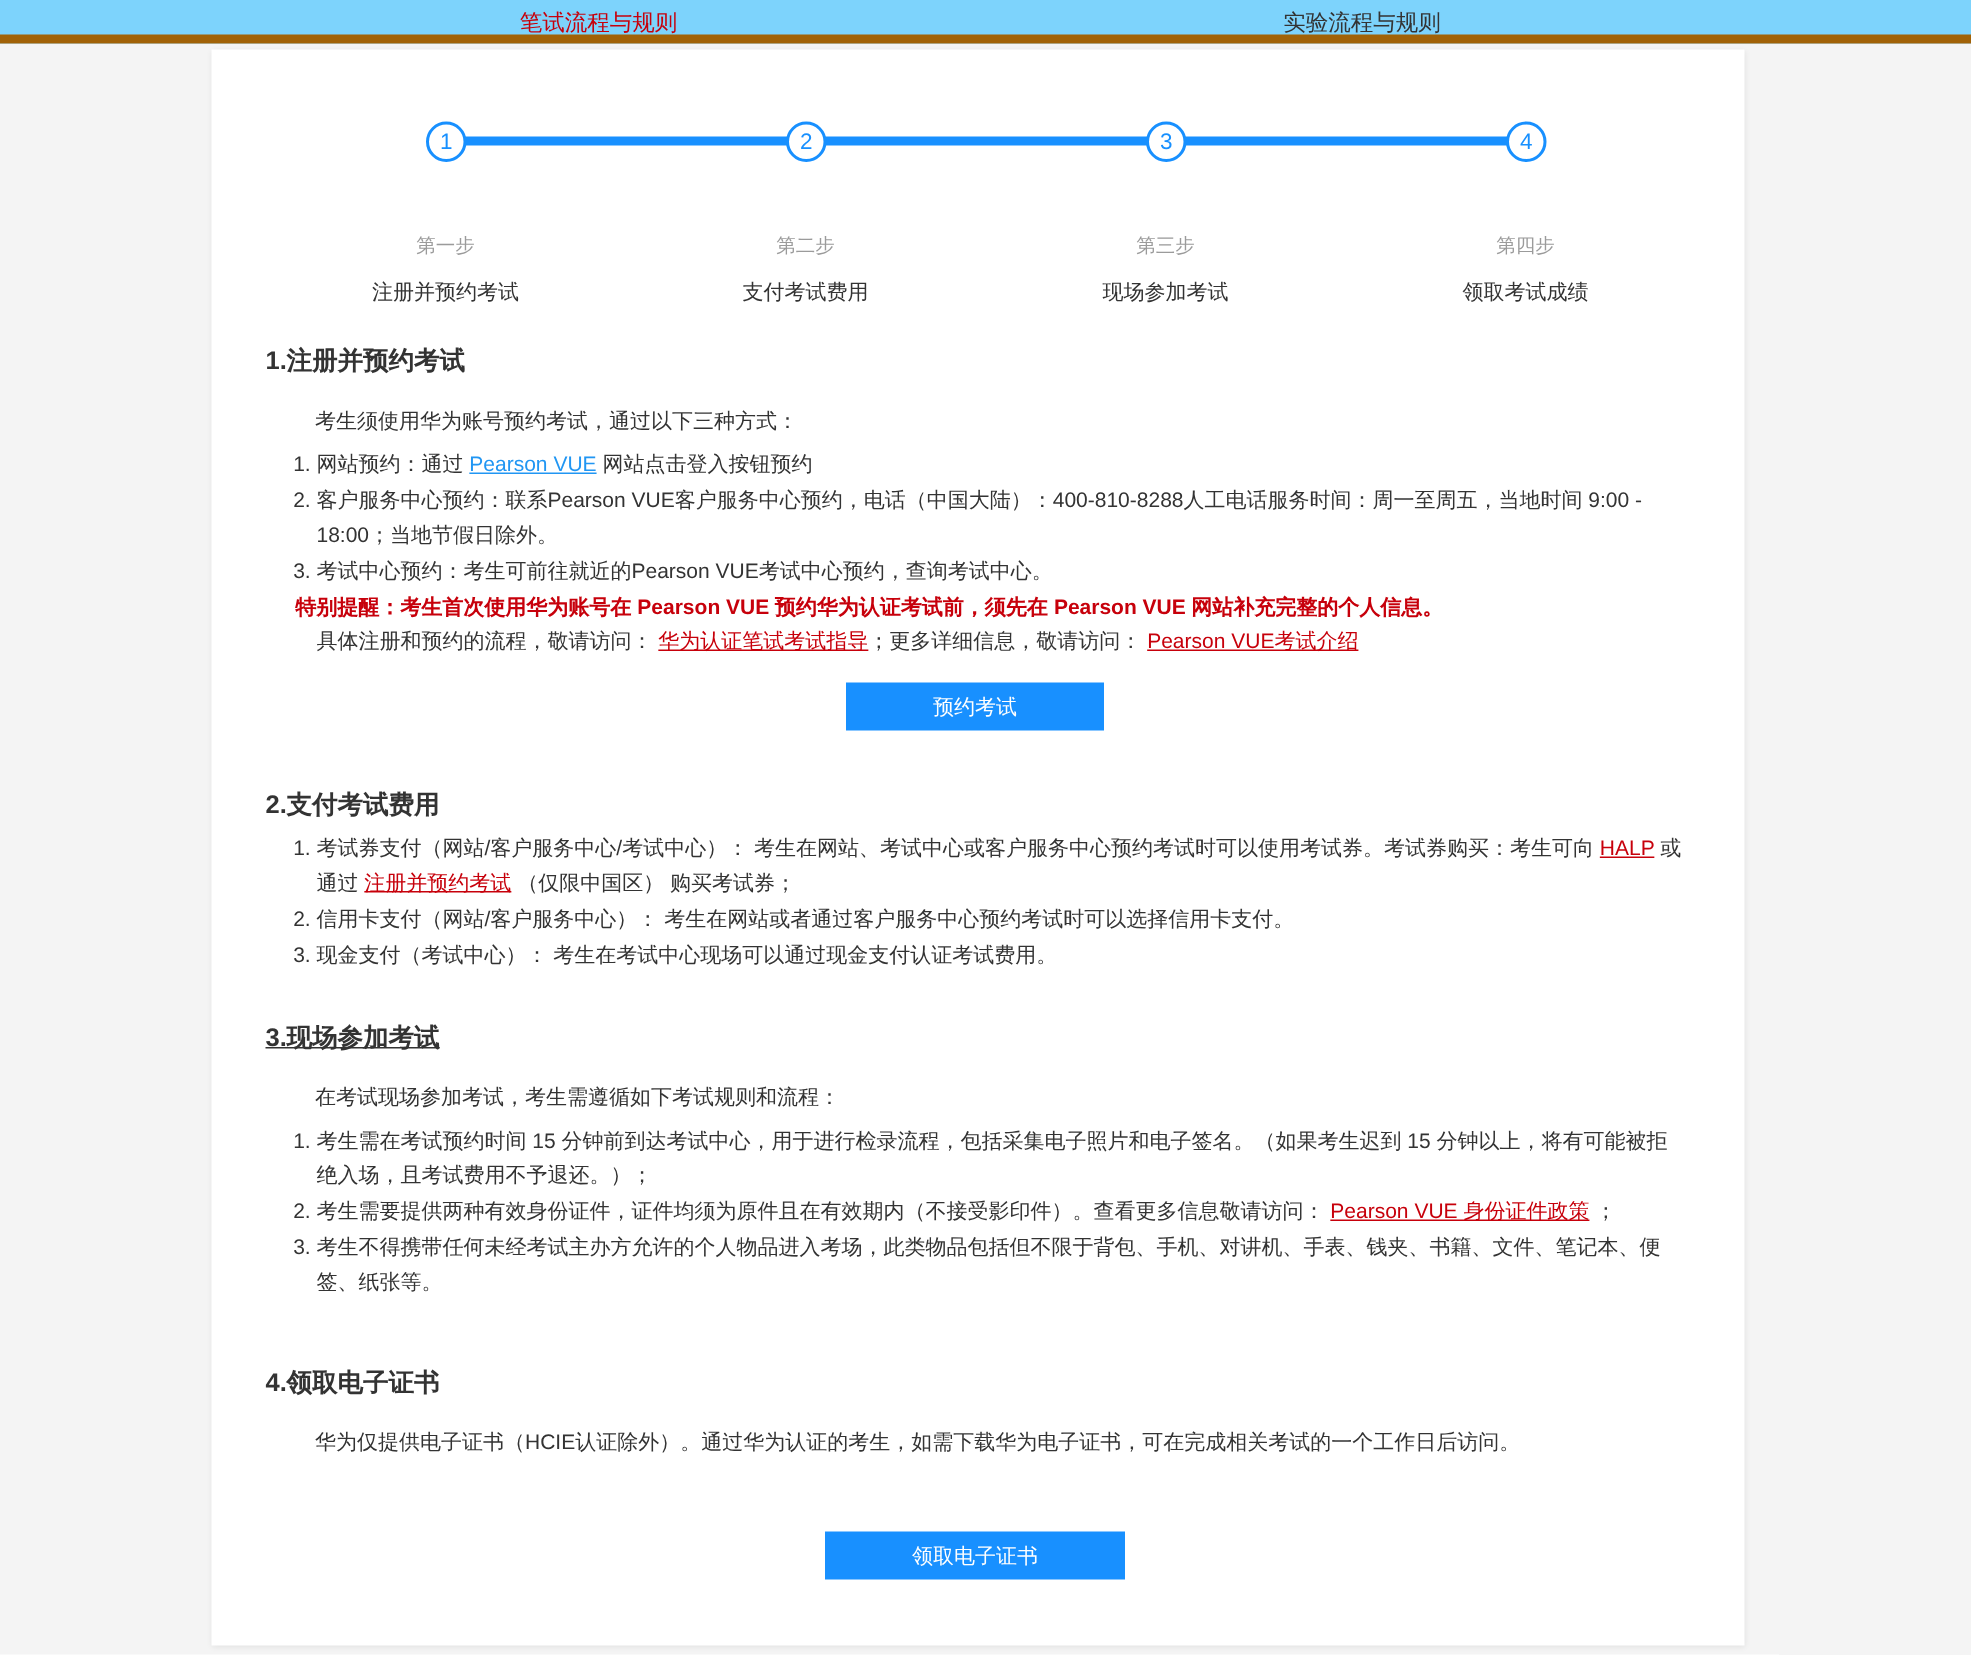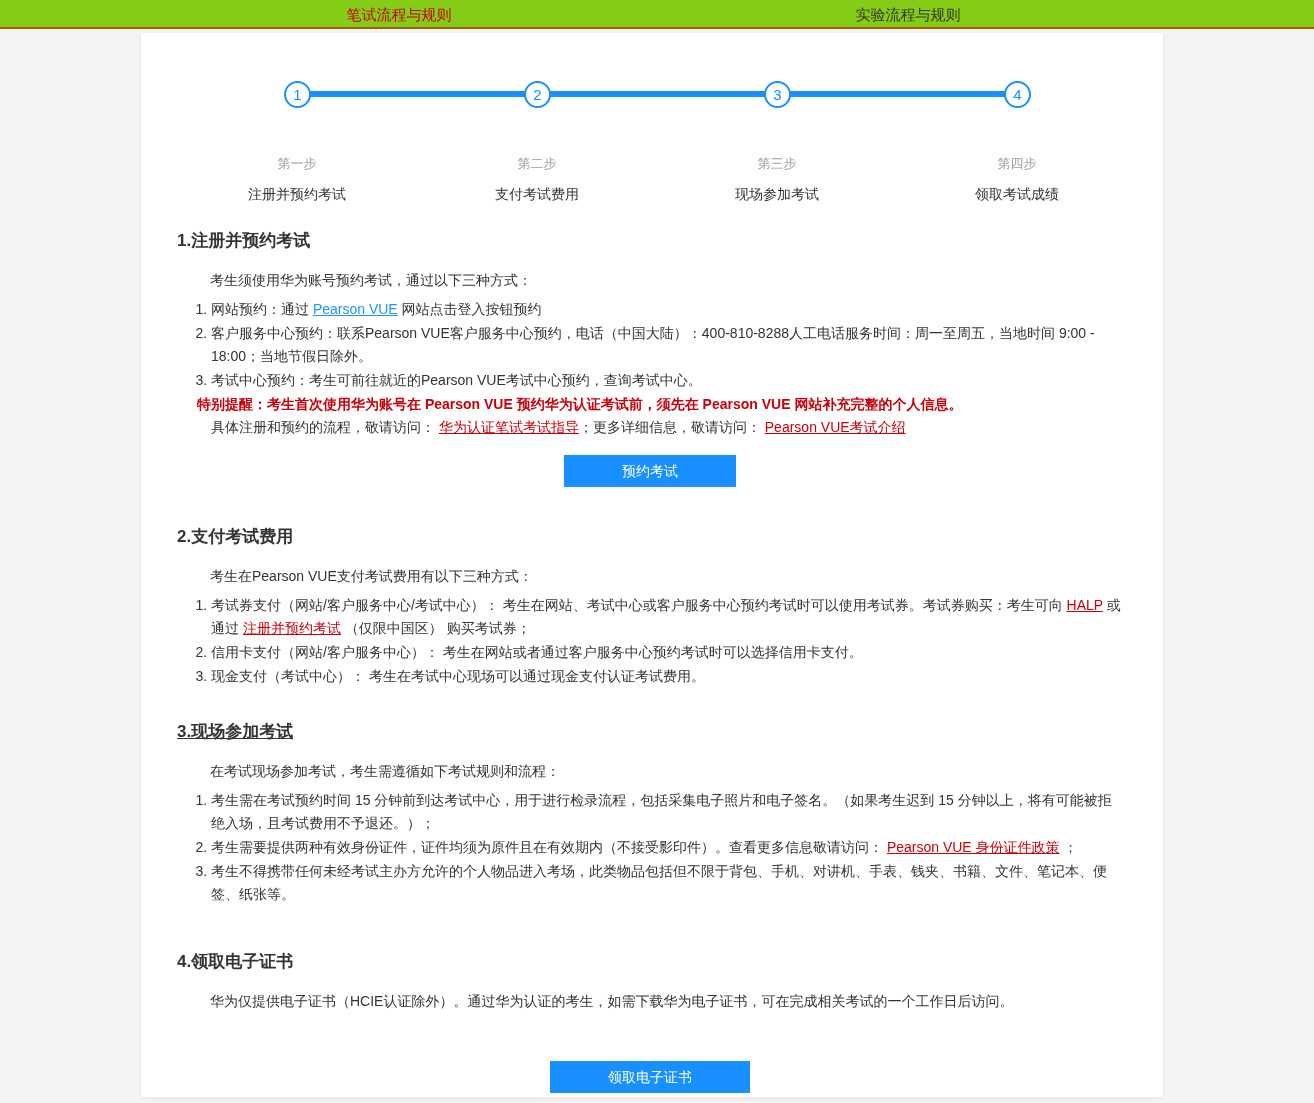--- a/index.html
+++ b/index.html
@@ -8,22 +8,22 @@
     background: #f4f4f4;
     font-family: "Liberation Sans", "DejaVu Sans", sans-serif;
     color: #333;
     overflow: hidden;
   }
   
   .tabbar {
     position: relative;
     width: 100%;
     height: 29px;
-    background: #84cc16;
-    border-bottom: 2px solid #a16207;
+    background: #7dd3fc;
+    border-bottom: 6px solid #a16207;
   }
   .tab {
     position: absolute;
     top: 6px;
     transform: translateX(-50%);
     font-size: 15px;
     cursor: pointer;
     white-space: nowrap;
   }
   .tab.active { color: #c7000b; left: 399px; }
@@ -152,21 +152,20 @@
   </ol>
   <div class="notice">特别提醒：考生首次使用华为账号在 Pearson VUE 预约华为认证考试前，须先在 Pearson VUE 网站补充完整的个人信息。</div>
   <div class="guide">
     <span>具体注册和预约的流程，敬请访问： </span><a class="red-link">华为认证笔试考试指导</a><span>；更多详细信息，敬请访问： </span><a class="red-link">Pearson VUE考试介绍</a>
   </div>
   <div class="btn-row first">
     <button class="blue-btn w172">预约考试</button>
   </div>
 
   <div class="section-heading h2m">2.支付考试费用</div>
-  <div class="para">考生在Pearson VUE支付考试费用有以下三种方式：</div>
   <ol class="items">
     <li><span>考试券支付（网站/客户服务中心/考试中心）： 考生在网站、考试中心或客户服务中心预约考试时可以使用考试券。考试券购买：考生可向 </span><a class="red-link">HALP</a><span> 或通过 </span><a class="red-link">注册并预约考试</a><span> （仅限中国区） 购买考试券；</span></li>
     <li><span>信用卡支付（网站/客户服务中心）： 考生在网站或者通过客户服务中心预约考试时可以选择信用卡支付。</span></li>
     <li><span>现金支付（考试中心）： 考生在考试中心现场可以通过现金支付认证考试费用。</span></li>
   </ol>
 
   <div class="section-heading h3m">3.现场参加考试</div>
   <div class="para">在考试现场参加考试，考生需遵循如下考试规则和流程：</div>
   <ol class="items">
     <li><span>考生需在考试预约时间 15 分钟前到达考试中心，用于进行检录流程，包括采集电子照片和电子签名。（如果考生迟到 15 分钟以上，将有可能被拒绝入场，且考试费用不予退还。）；</span></li>

